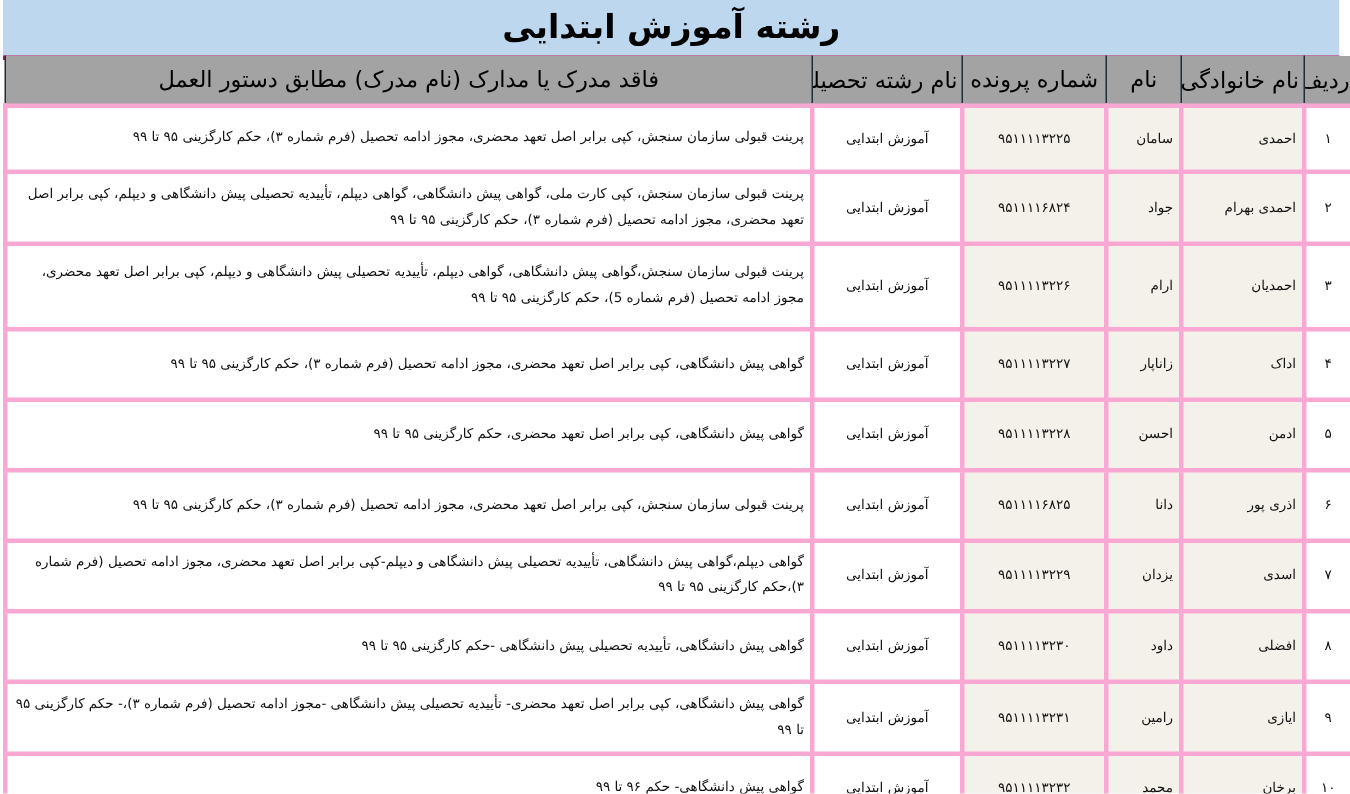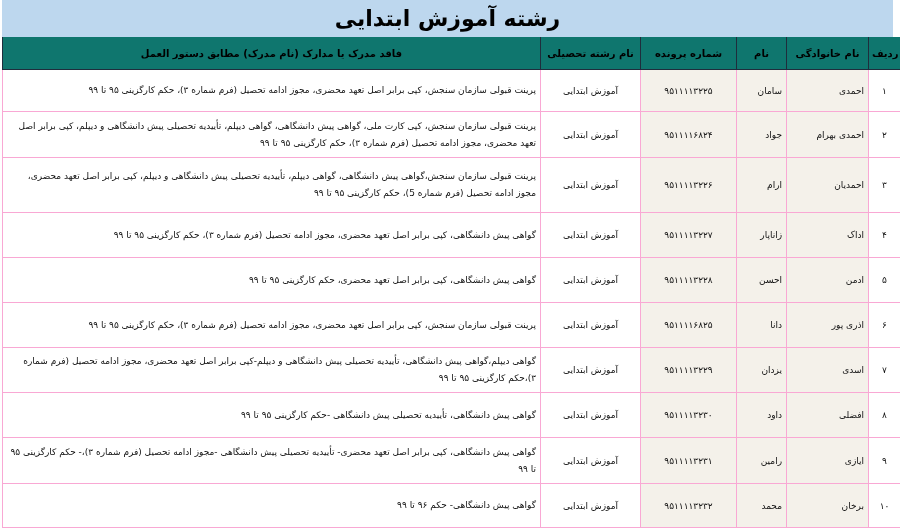--- a/index.html
+++ b/index.html
@@ -9,27 +9,27 @@
       background: #bdd7ee; border-bottom: 3px solid #be185d;
       display: flex; align-items: center; justify-content: center;
     }
     .title-bar .title { font-family: "DejaVu Sans", sans-serif; font-weight: bold; font-size: 22px; color: #000; direction: rtl; }
     .right-strip { position: absolute; left: 893px; top: 0; width: 7px; height: 37px; background: #ffffff; }
     table.grid {
       position: absolute; left: 2px; top: 37px; width: 898px;
       border-collapse: collapse; direction: rtl; table-layout: fixed;
     }
     table.grid th {
-      background: #0f766e; height: 32px; font-size: 10px; font-weight: bold;
+      background: #a3a3a3; height: 32px; font-size: 15px; font-weight: normal;
       border: 1px solid #1f2d3d; border-top: none; padding: 0 3px; color: #000;
       white-space: nowrap; overflow: hidden;
     }
     table.grid th.first { border-right: none; }
     table.grid td {
-      border: 1px solid #f9a8d4; font-size: 9px; color: #111; padding: 0 4px;
+      border: 3px solid #f9a8d4; font-size: 9px; color: #111; padding: 0 4px;
       vertical-align: middle; background: #ffffff;
     }
     table.grid td.shaded { background: #f4f1ea; }
     td.c-row { text-align: center; border-right: none; }
     td.c-last { text-align: right; }
     td.c-first { text-align: right; }
     td.c-file { text-align: center; font-family: "DejaVu Sans", sans-serif; font-size: 9px; margin-left: 13px; }
     td.c-field { text-align: center; }
     td.c-docs { text-align: right; line-height: 17px; padding-right: 6px; }
     tr.r0 td { height: 41px; } tr.r1 td { height: 45px; } tr.r2 td { height: 54px; }

